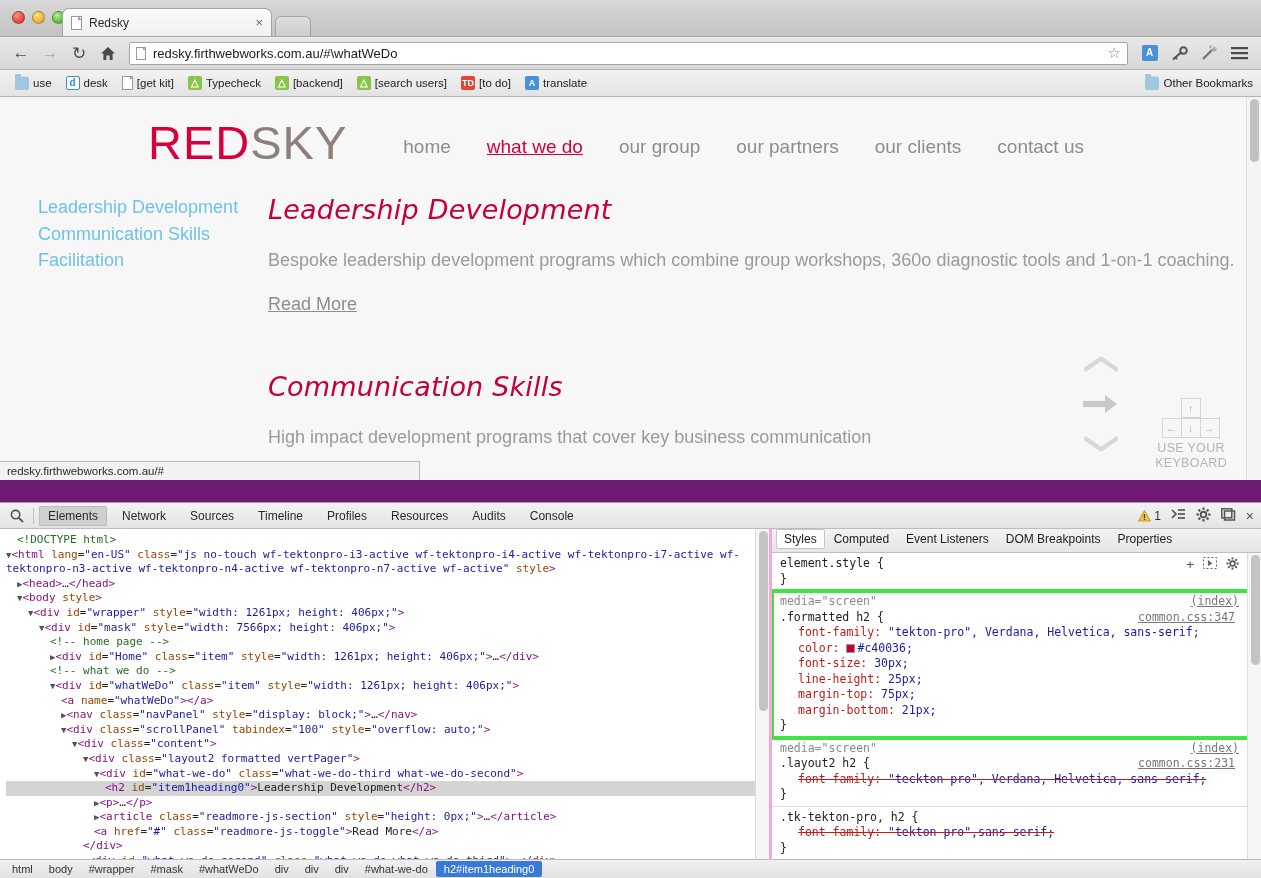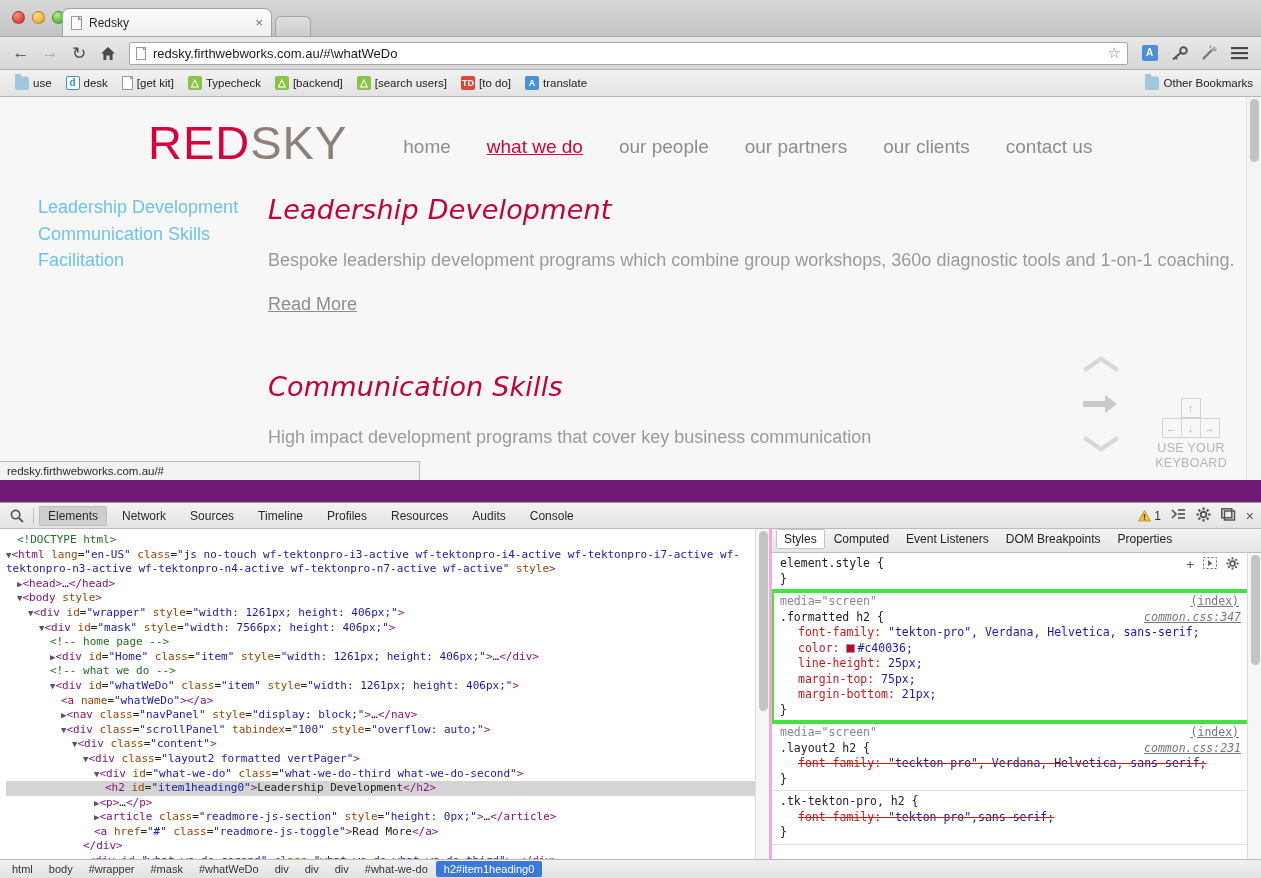--- a/index.html
+++ b/index.html
@@ -273,21 +273,21 @@
     display: flex; align-items: flex-start;
     font-family: "Liberation Sans", sans-serif;
     font-size: 12px; padding-left: 4px; gap: 1px;
   }
   .st-tab { padding: 3px 8px; color: #222; border-radius: 2px; }
   .st-tab.active { background: #fff; box-shadow: inset 0 0 0 1px #c5c5c5; }
 
   .styles-body { flex: 1; overflow: hidden; font-size: 11.5px; line-height: 15.5px; position: relative; }
   .rule { padding: 3px 8px 3px 8px; border-bottom: 1px solid #e0e0e0; position: relative; }
   .rule .src { position: absolute; right: 22px; color: #777; text-decoration: underline; }
-  .rule .src2 { position: absolute; right: 20px; color: #777; text-decoration: underline; font-style: italic; }
+  .rule .src2 { position: absolute; right: 26px; color: #777; text-decoration: underline; }
   .media { color: #888; }
   .sel-txt { color: #222; }
   .prop { color: #c41a16; padding-left: 18px; display: block; }
   .prop .pname { color: #c41a16; }
   .prop .pval { color: #1a1aa6; }
   .strike { text-decoration: line-through; }
   .swatch { display: inline-block; width: 9px; height: 9px; background: #c40036;
     border: 1px solid #999; vertical-align: -1px; margin-right: 2px; }
   .rule-highlight { outline: 4px solid #3ee63e; outline-offset: -2px; }
   .el-style-actions { position: absolute; right: 22px; top: 4px; display: flex; gap: 9px; color: #555; font-size: 13px; }
@@ -410,21 +410,21 @@
 
   <div class="page">
 
     <div class="site-header">
       <div class="logo">
         <span class="red">RED</span><span class="sky">SKY</span>
       </div>
       <div class="mainnav">
         <a href="#">home</a>
         <a href="#" class="active">what we do</a>
-        <a href="#">our people</a>
+        <a href="#">our group</a>
         <a href="#">our partners</a>
         <a href="#">our clients</a>
         <a href="#">contact us</a>
       </div>
     </div>
 
     <div class="page-body">
       <div class="sidenav">
         <a href="#">Leadership Development</a>
         <a href="#">Communication Skills</a>
@@ -583,20 +583,21 @@
                   </svg>
               </span>
             </div>
           </div>
           <div id="rules-container">
               <div class="rule rule-highlight">
                 <div class="media">media="screen"<span class="src">(index)</span></div>
                 <div class="sel-txt">.formatted h2 {<span class="src2">common.css:347</span></div>
                 <div class="prop"><span class="pname">font-family: </span><span class="pval">"tekton-pro", Verdana, Helvetica, sans-serif;</span></div>
                 <div class="prop"><span class="pname">color: </span><span class="swatch"></span><span class="pval">#c40036;</span></div>
+                <div class="prop"><span class="pname">font-size: </span><span class="pval">30px;</span></div>
                 <div class="prop"><span class="pname">line-height: </span><span class="pval">25px;</span></div>
                 <div class="prop"><span class="pname">margin-top: </span><span class="pval">75px;</span></div>
                 <div class="prop"><span class="pname">margin-bottom: </span><span class="pval">21px;</span></div>
                 <div class="sel-txt">}</div>
               </div>
               <div class="rule">
                 <div class="media">media="screen"<span class="src">(index)</span></div>
                 <div class="sel-txt">.layout2 h2 {<span class="src2">common.css:231</span></div>
                 <div class="prop strike"><span class="pname">font-family: </span><span class="pval">"teckton-pro", Verdana, Helvetica, sans-serif;</span></div>
                 <div class="sel-txt">}</div>

